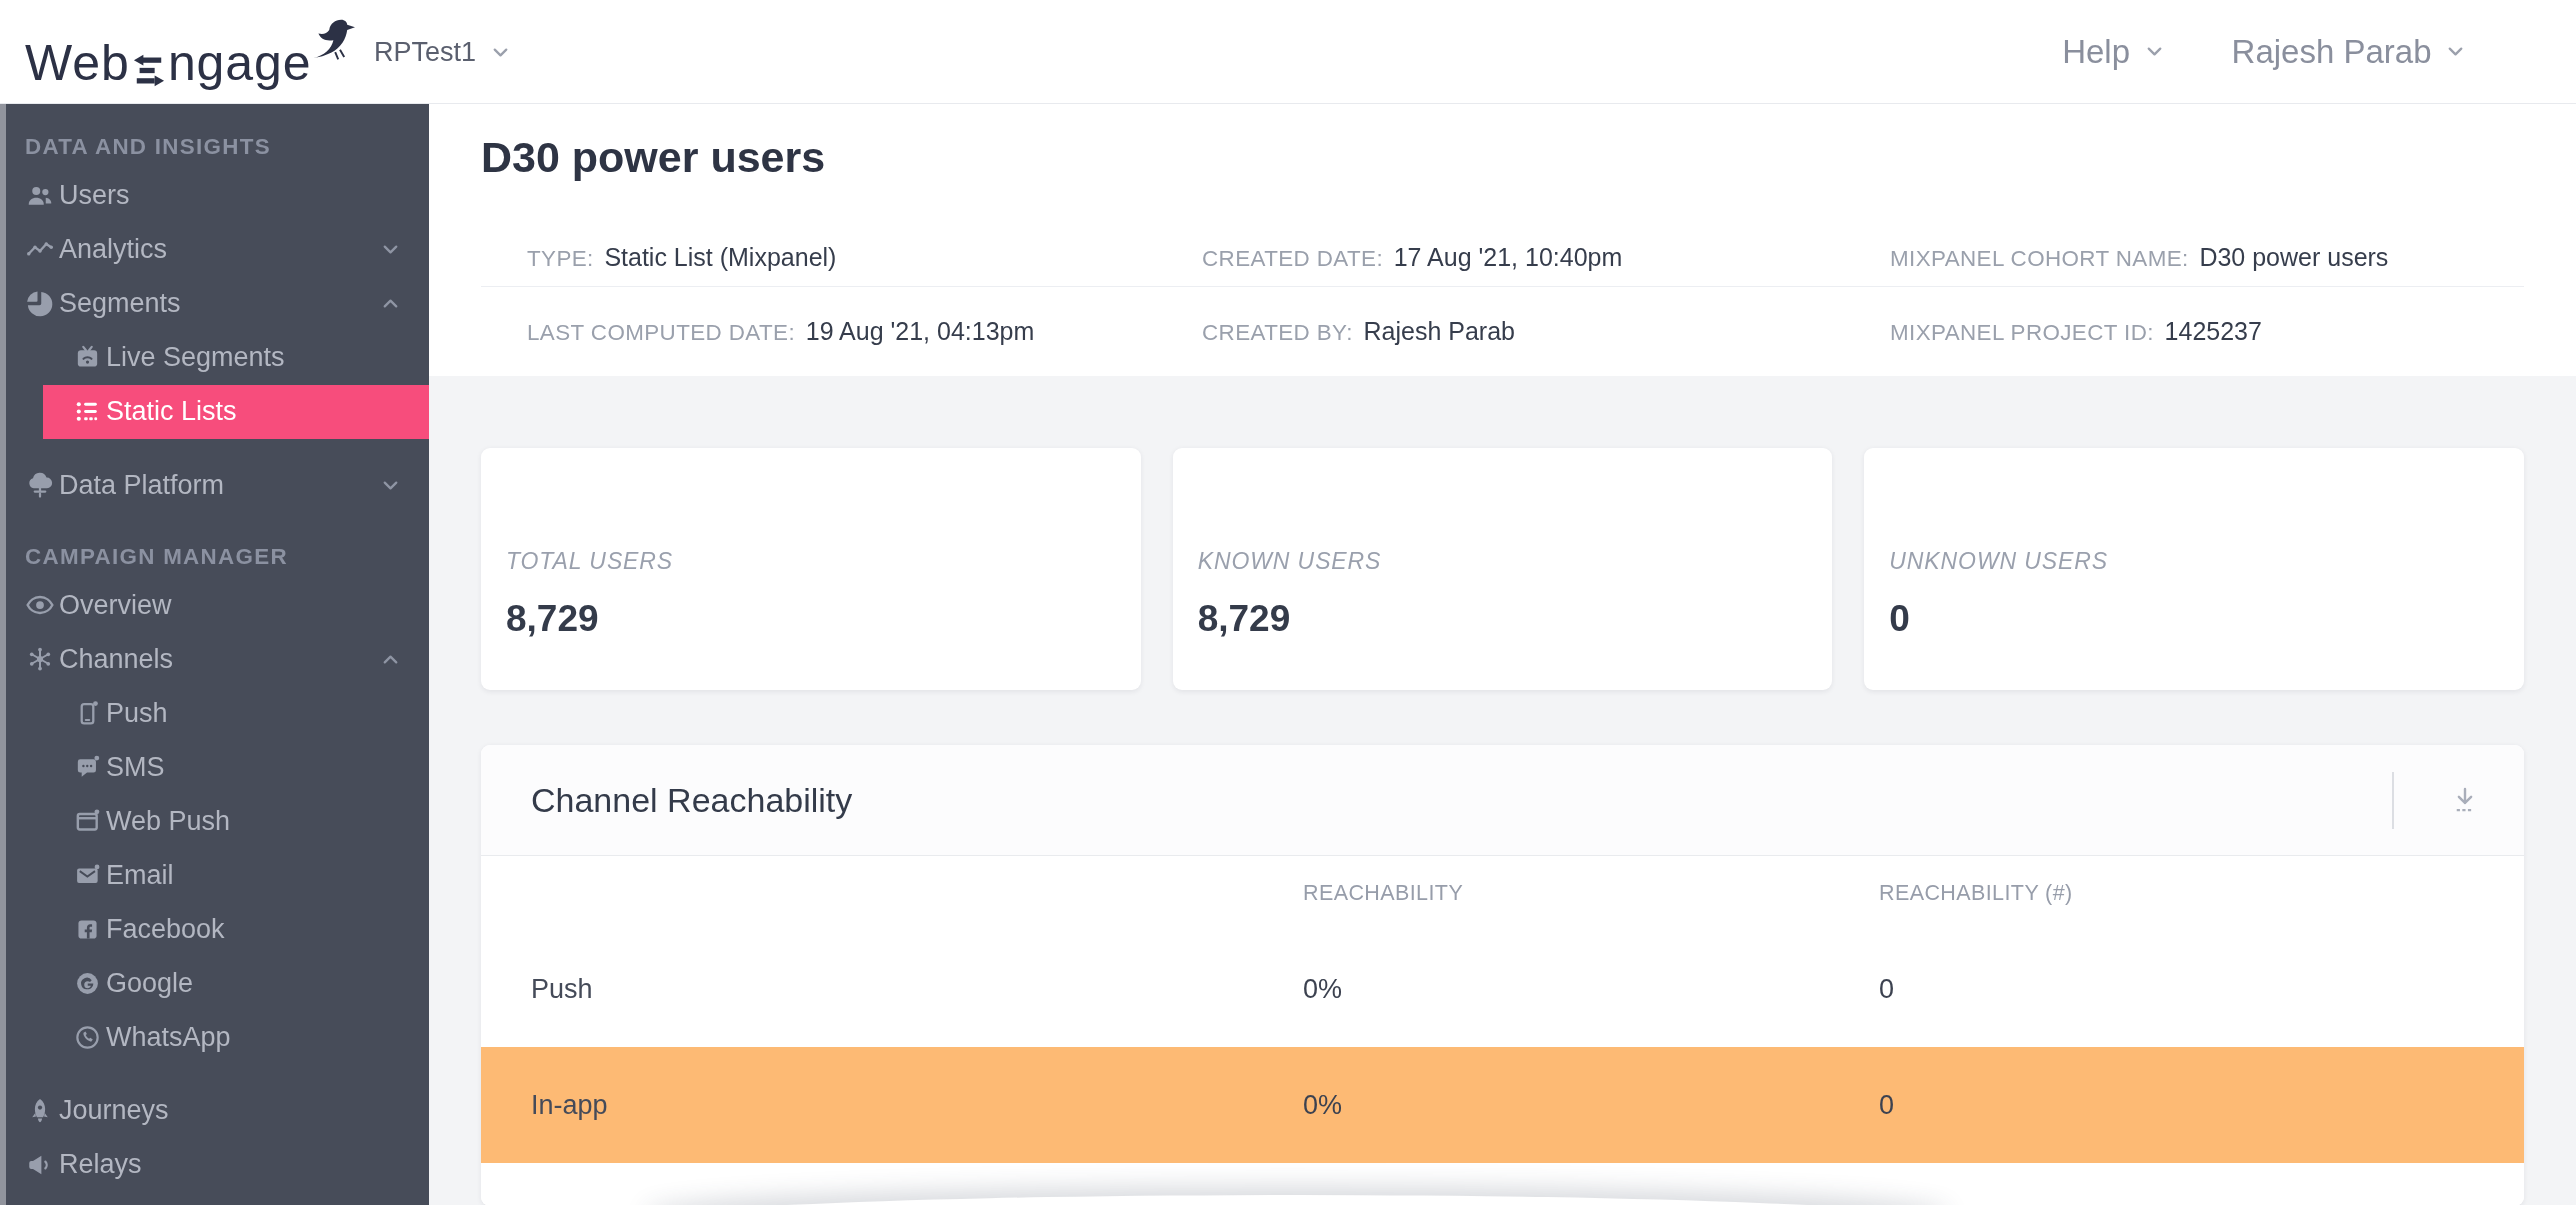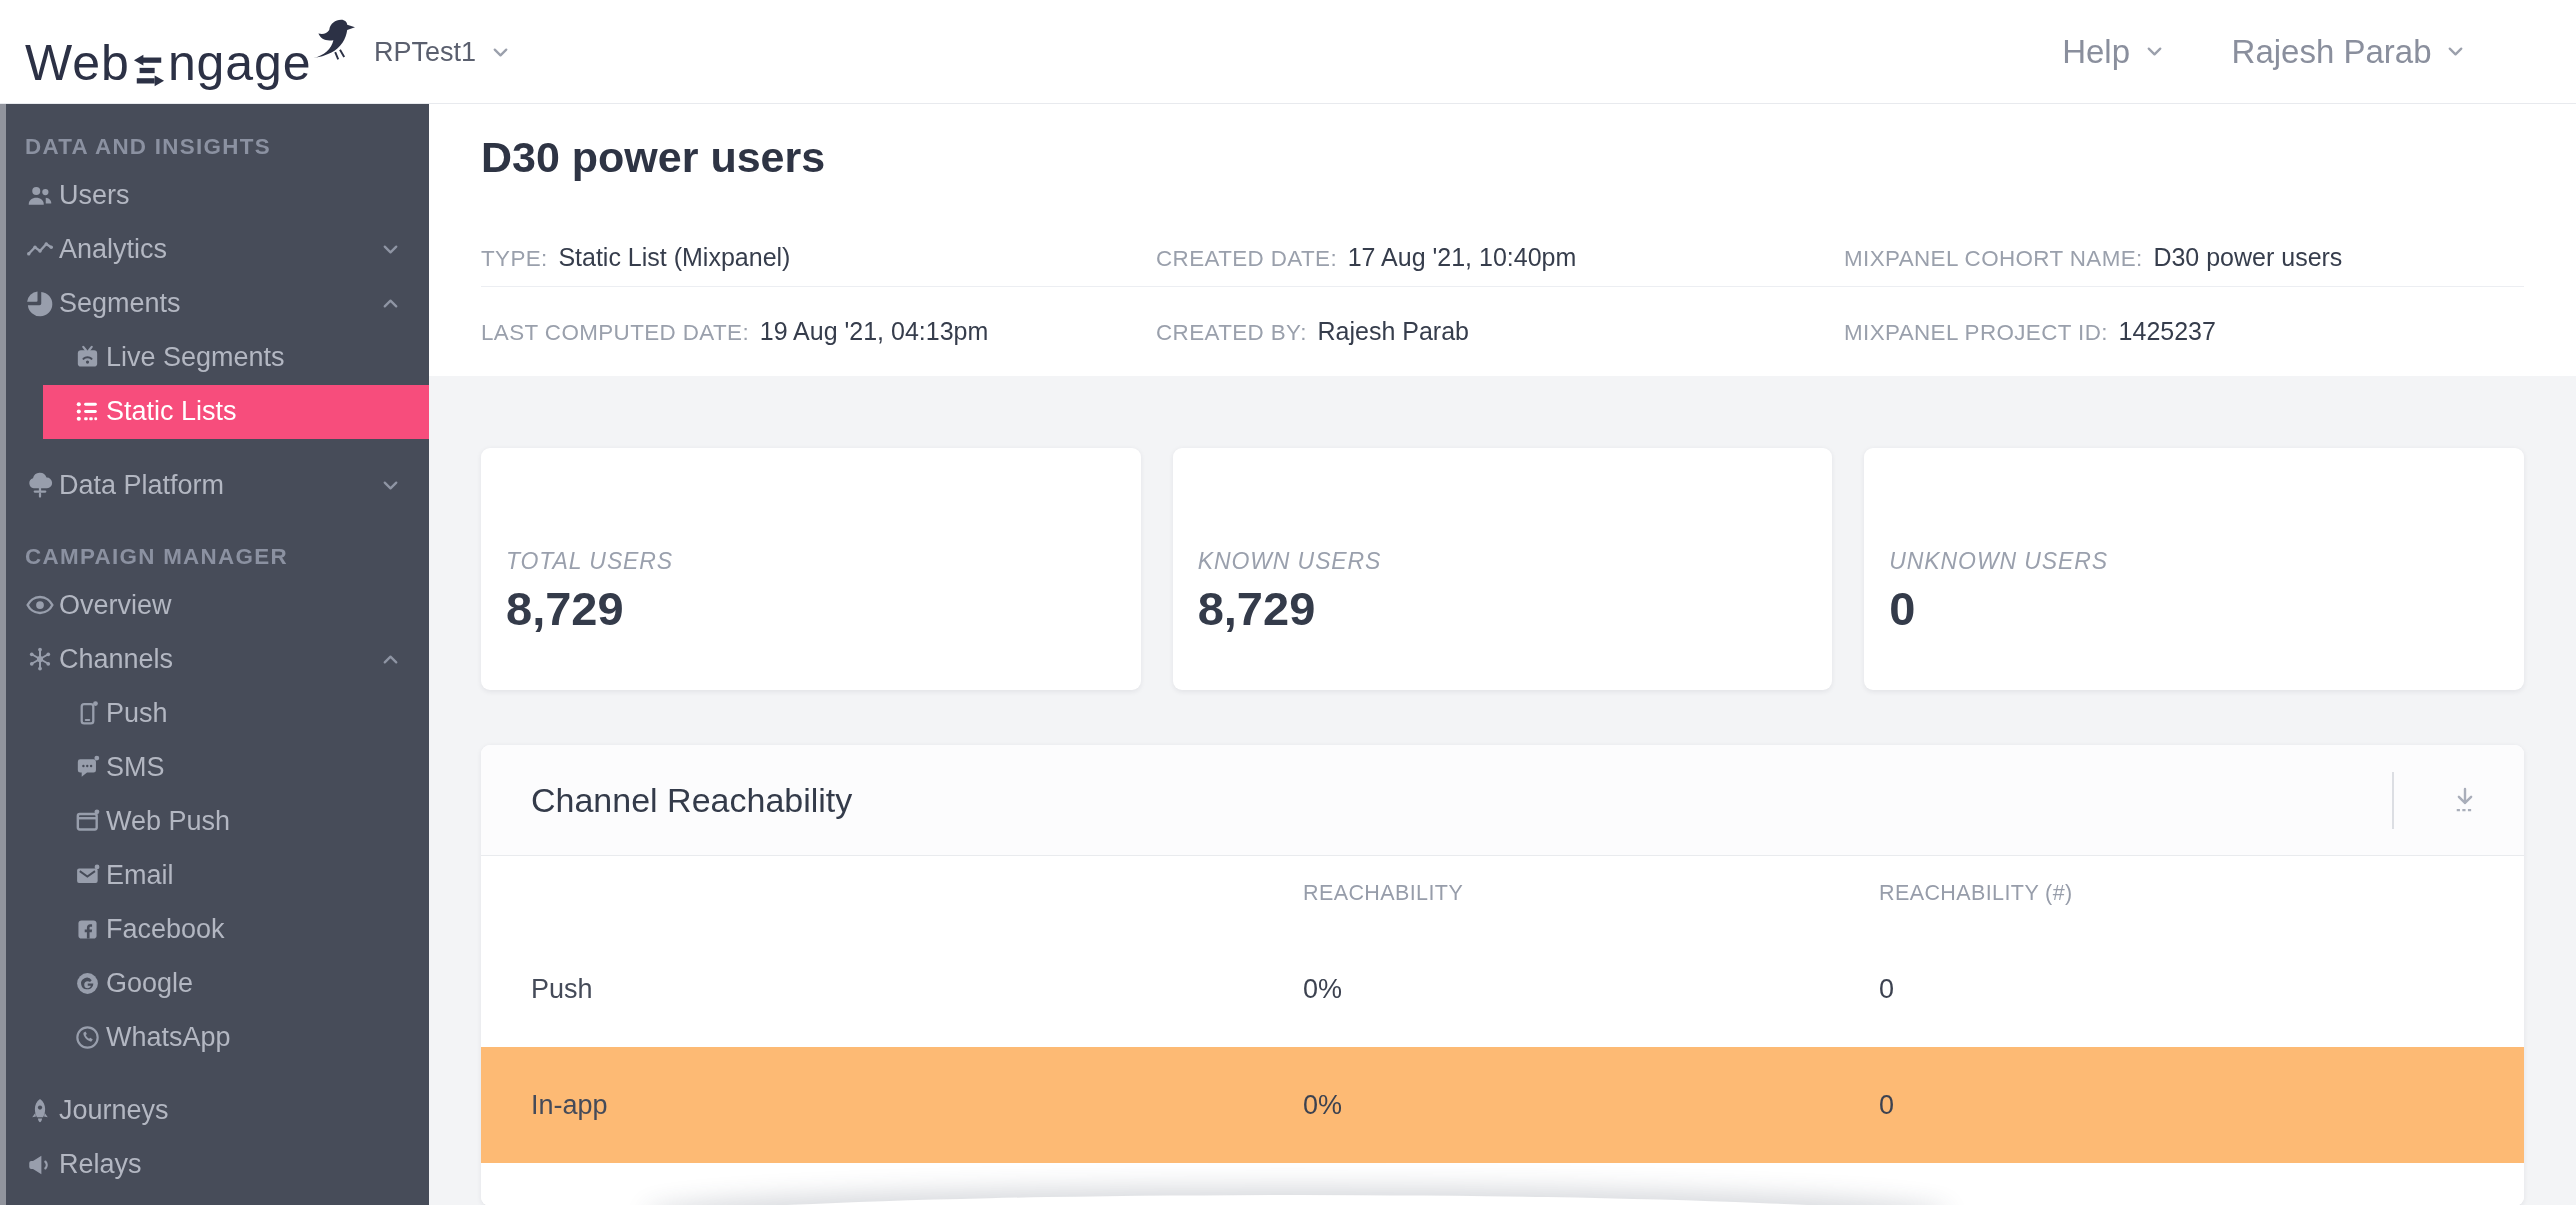--- a/index.html
+++ b/index.html
@@ -39,30 +39,30 @@
   .nav-item.active .lbl { color:#fff; }
   .gap22 { height:19.7px; } .gap26 { height:23px; }
 
   
   .main { position:absolute; top:104px; left:429px; right:0; bottom:0; }
   .page-head { background:#fff; height:272px; padding:0 52px; }
   .page-title { padding-top:29px; font-size:43px; font-weight:700; color:#2e3444; height:125px; }
   .meta-row { display:flex; align-items:center; height:57px; }
   .meta-row.r2 { height:89px; border-top:1.8px solid #eceef2; }
   .meta-cell { display:flex; align-items:baseline; }
-  .meta-cell.c1 { width:675px; } .meta-cell.c2 { width:688px; } .meta-cell.c3 { flex:1; }
+  .meta-cell.c1 { width:675px;margin-left:46px; } .meta-cell.c2 { width:688px; } .meta-cell.c3 { flex:1; }
   .meta-label { font-size:22.4px; color:#9aa0ac; letter-spacing:0.4px; }
   .meta-value { font-size:25px; color:#363d4c; margin-left:10.7px; }
 
   .content { padding:72px 52px 0 52px; }
   .cards { display:flex; gap:32px; }
   .card { flex:1; height:242px; background:#fff; border-radius:9px;
           box-shadow:0 1.8px 5.4px rgba(35,43,66,.08); padding:100px 25px 0 25px; }
   .card-label { font-size:23px; color:#9aa0ad; letter-spacing:0.9px;font-style:italic; }
-  .card-value { font-size:47px; font-weight:600; color:#343b4a; margin-top:6px; }
+  .card-value { font-size:37px; font-weight:600; color:#343b4a; margin-top:23px; }
 
   .panel { margin-top:55px; background:#fff; border-radius:9px; box-shadow:0 1.8px 5.4px rgba(35,43,66,.08);
            overflow:hidden; position:relative; }
   .panel-head { height:111px; background:#fcfcfd; border-bottom:1.8px solid #e9ebee;
                 display:flex; align-items:center; padding:0 27px 0 50px; }
   .panel-title { font-size:34px; font-weight:400; color:#343b4a; }
   .panel-head .spacer { flex:1; }
   .vline { width:1.8px; height:57px; background:#dcdee3; margin-right:39px; }
   .dl-btn { width:64px; height:64px; display:flex; align-items:center; justify-content:center; cursor:pointer; }
   .dl-btn svg { width:32px; height:32px; color:#a9aeba; }

